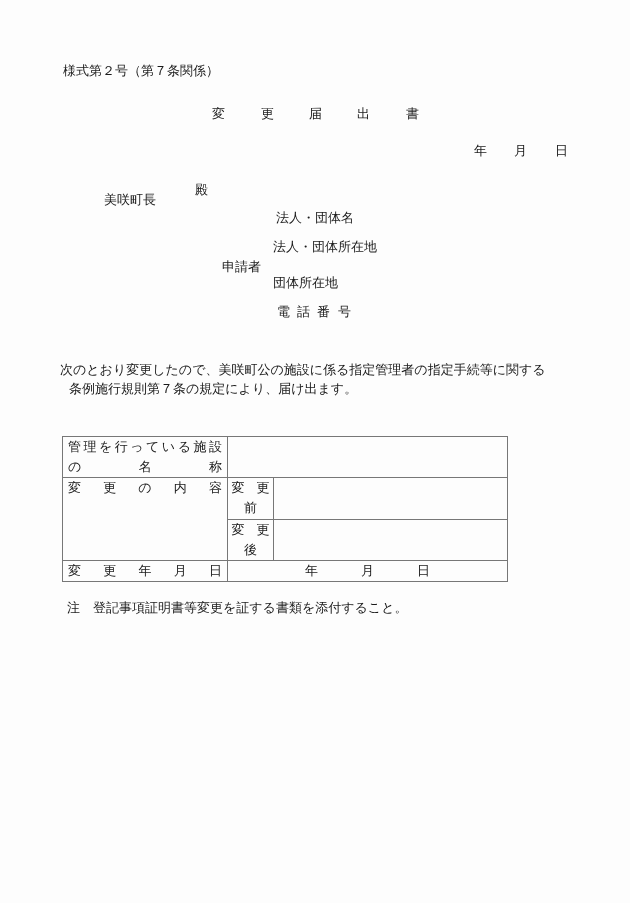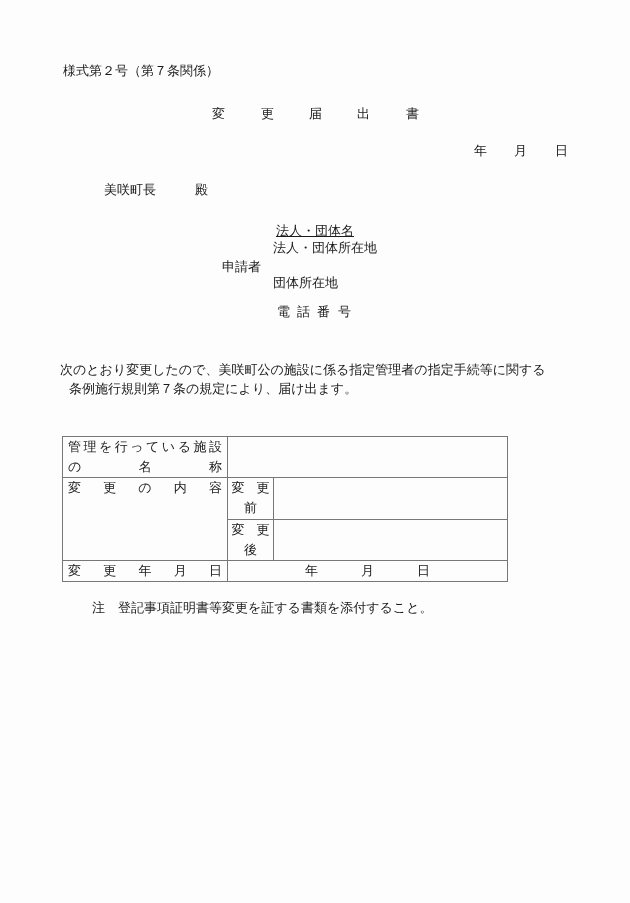--- a/index.html
+++ b/index.html
@@ -25,25 +25,25 @@
   <span style="position:absolute;left:145px;">出</span>
   <span style="position:absolute;left:194px;">書</span>
 </div>
 
 <div class="abs" style="left:474px;top:144px;">
   <span style="position:absolute;left:0;">年</span>
   <span style="position:absolute;left:40px;">月</span>
   <span style="position:absolute;left:81px;">日</span>
 </div>
 
-<div class="abs" style="left:104px;top:183px;">美咲町長</div>
+<div class="abs" style="left:104px;top:193px;">美咲町長</div>
 <div class="abs" style="left:195px;top:183px;">殿</div>
 
-<div class="abs" style="left:276px;top:224px;text-decoration:underline;">法人・団体名</div>
-<div class="abs" style="left:273px;top:241px;">法人・団体所在地</div>
+<div class="abs" style="left:276px;top:211px;">法人・団体名</div>
+<div class="abs" style="left:273px;top:241px;font-family:Liberation Mono, monospace;">法人・団体所在地</div>
 <div class="abs" style="left:222px;top:260px;">申請者</div>
 <div class="abs" style="left:273px;top:276px;">団体所在地</div>
 <div class="abs" style="left:277px;top:305px;">
   <span style="position:absolute;left:0;">電</span>
   <span style="position:absolute;left:20px;">話</span>
   <span style="position:absolute;left:40px;">番</span>
   <span style="position:absolute;left:61px;">号</span>
 </div>
 
 <div class="abs" style="left:47px;top:363px;">　次のとおり変更したので、美咲町公の施設に係る指定管理者の指定手続等に関する</div>
@@ -125,13 +125,13 @@
       <div class="dates">
         <span>年</span>
             <span>月</span>
             <span>日</span>
       </div>
     </td>
   </tr>
 </tbody>
   </table>
 
-<div class="abs" style="left:92px;top:601px;">注　登記事項証明書等変更を証する書類を添付すること。</div>
+<div class="abs" style="left:67px;top:601px;">注　登記事項証明書等変更を証する書類を添付すること。</div>
 
 </body></html>

